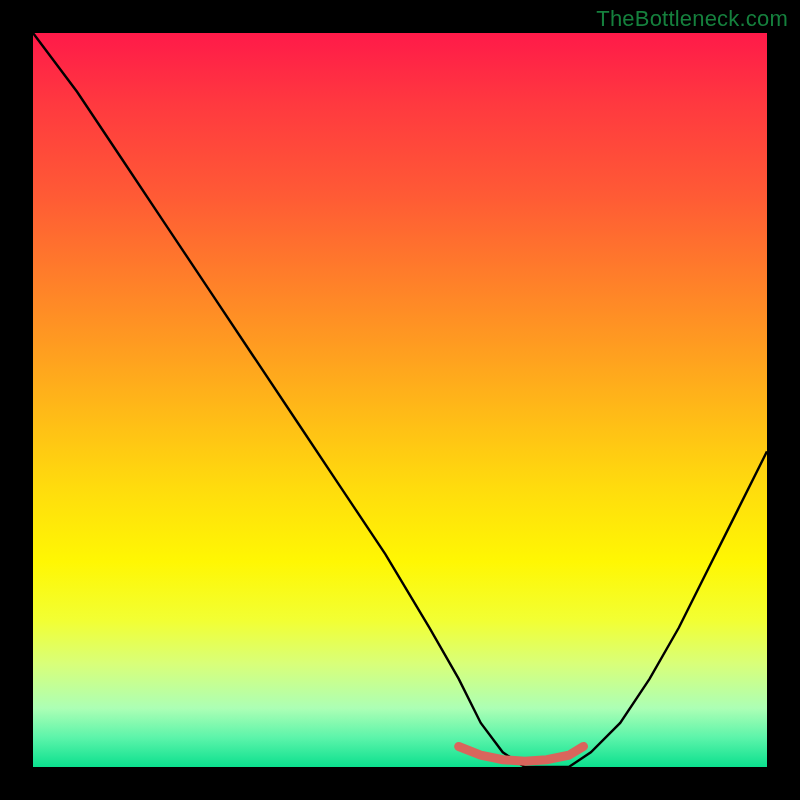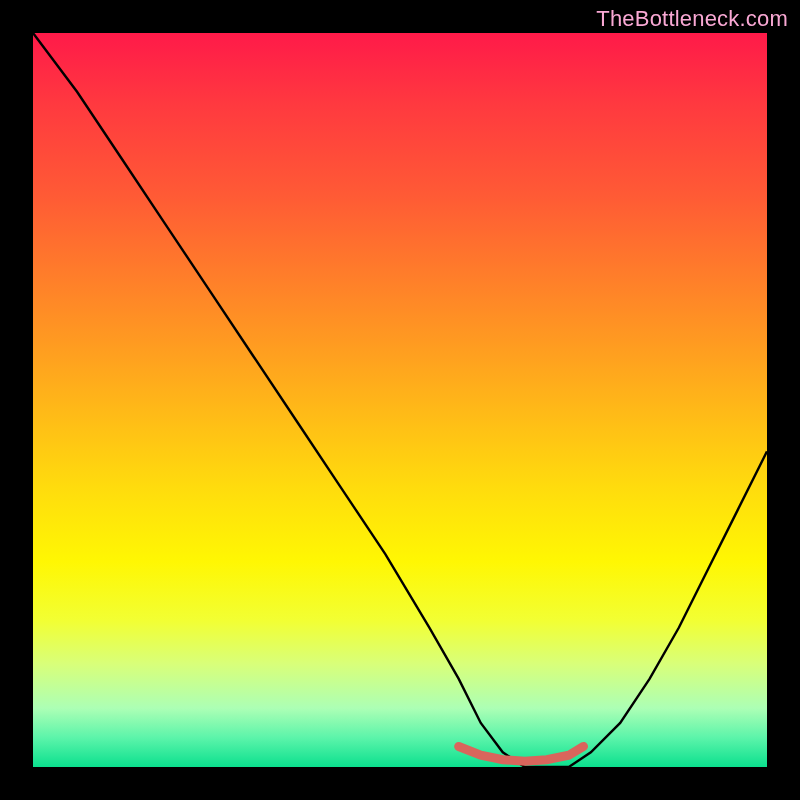--- a/index.html
+++ b/index.html
@@ -14,21 +14,21 @@
   .frame {
     position: relative;
     width: 800px;
     height: 800px;
     background: #000;
   }
   .watermark {
     position: absolute;
     top: 6px;
     right: 12px;
-    color: #f9a8d4;
+    color: #15803d;
     font-size: 22px;
     font-weight: 500;
     letter-spacing: 0.2px;
     z-index: 5;
   }
   .plot {
     position: absolute;
     left: 33px;
     top: 33px;
     width: 734px;

